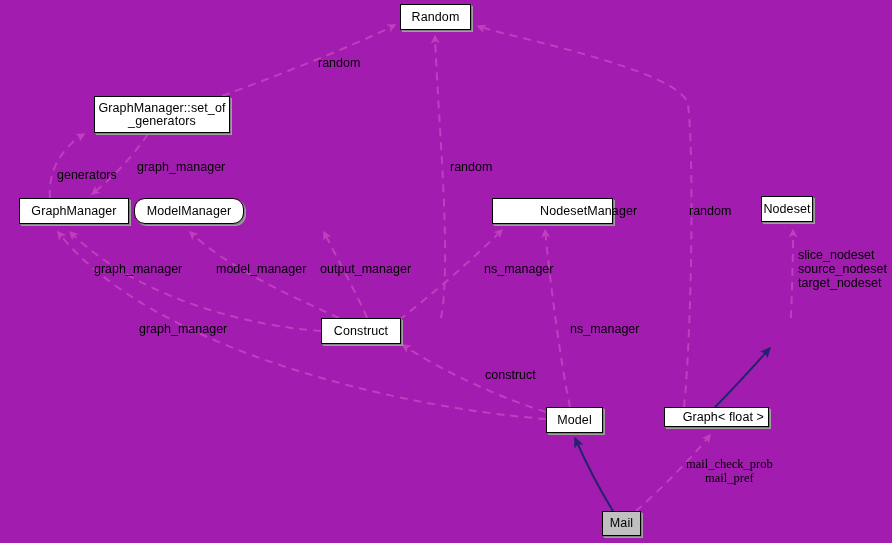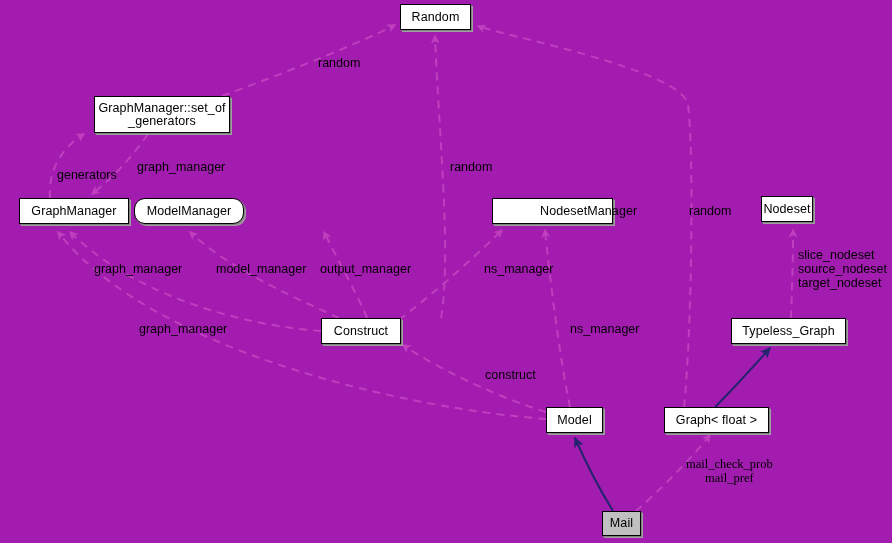--- a/index.html
+++ b/index.html
@@ -76,29 +76,26 @@
   </div>
 
   <div class="node-box" style="left:761px;top:196px;width:52px;height:26px;">
     <span class="nlabel">Nodeset</span>
   </div>
 
   <div class="node-box" style="left:321px;top:318px;width:80px;height:26px;">
     <span class="nlabel">Construct</span>
   </div>
 
-  <div class="node-box" style="left:731px;top:318px;width:115px;height:26px;">
-    <span class="nlabel">Typeless_Graph</span>
-  </div>
 
   <div class="node-box" style="left:546px;top:407px;width:57px;height:26px;justify-content:center;">
     <span class="nlabel">Model</span>
   </div>
 
-  <div class="node-box" style="left:664px;top:407px;width:105px;height:26px;">
+  <div class="node-box" style="left:664px;top:407px;width:105px;height:20px;text-align:right;">
     <span class="nlabel">Graph&lt; float &gt;</span>
   </div>
 
   <div class="node-box highlight" style="left:602px;top:511px;width:39px;height:25px;">
     <span class="nlabel">Mail</span>
   </div>
 
   <div class="edge-label" style="left:318px;top:56px;">random</div>
 
   <div class="edge-label" style="left:57px;top:168px;">generators</div>

